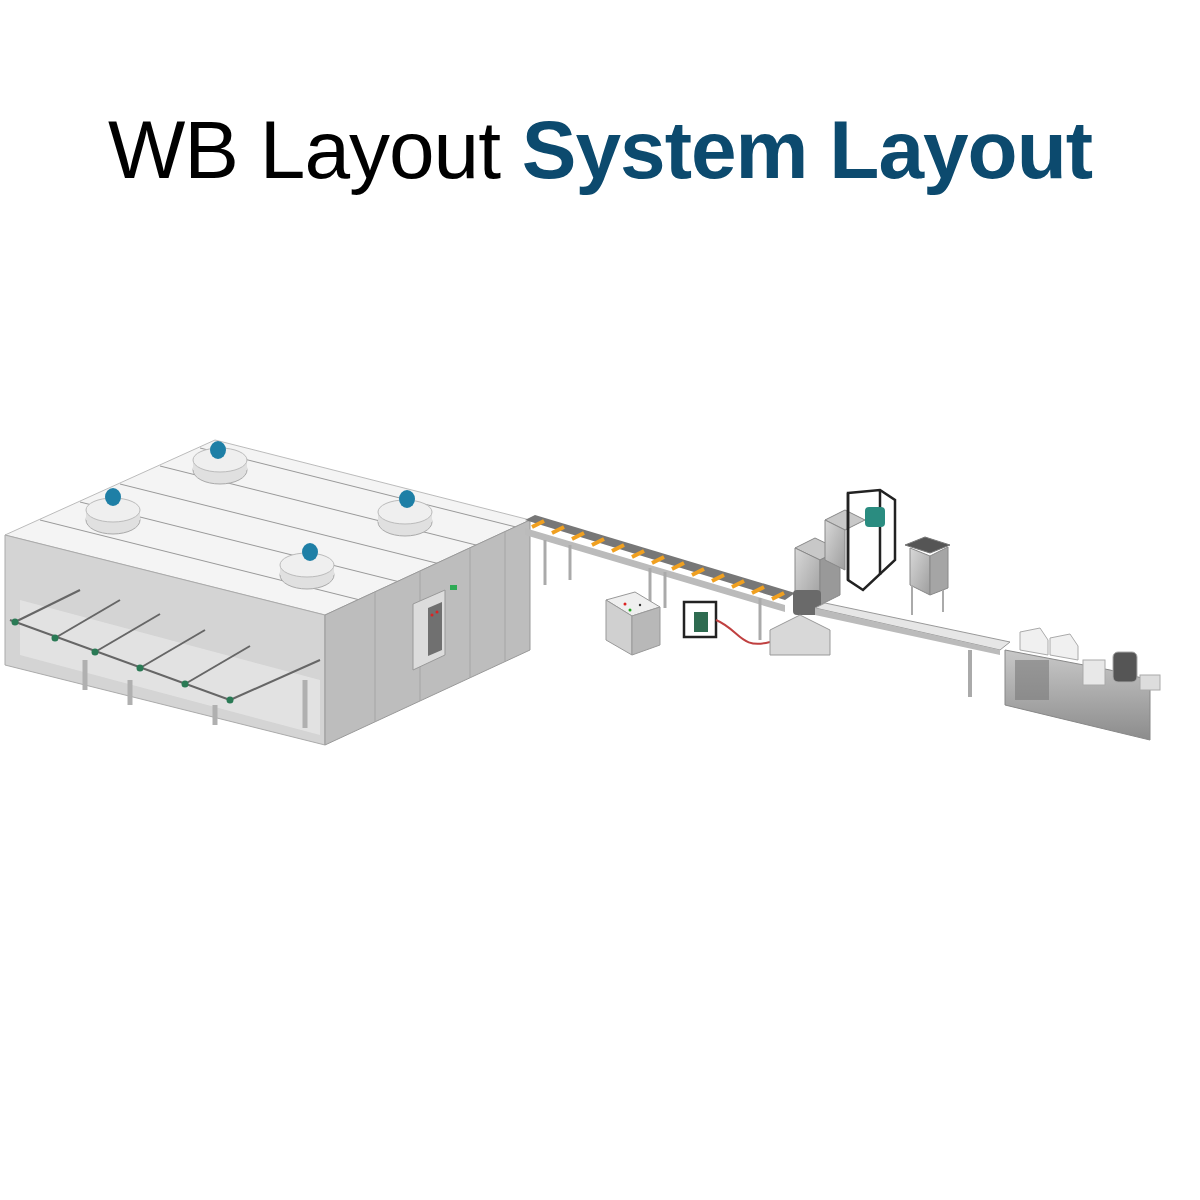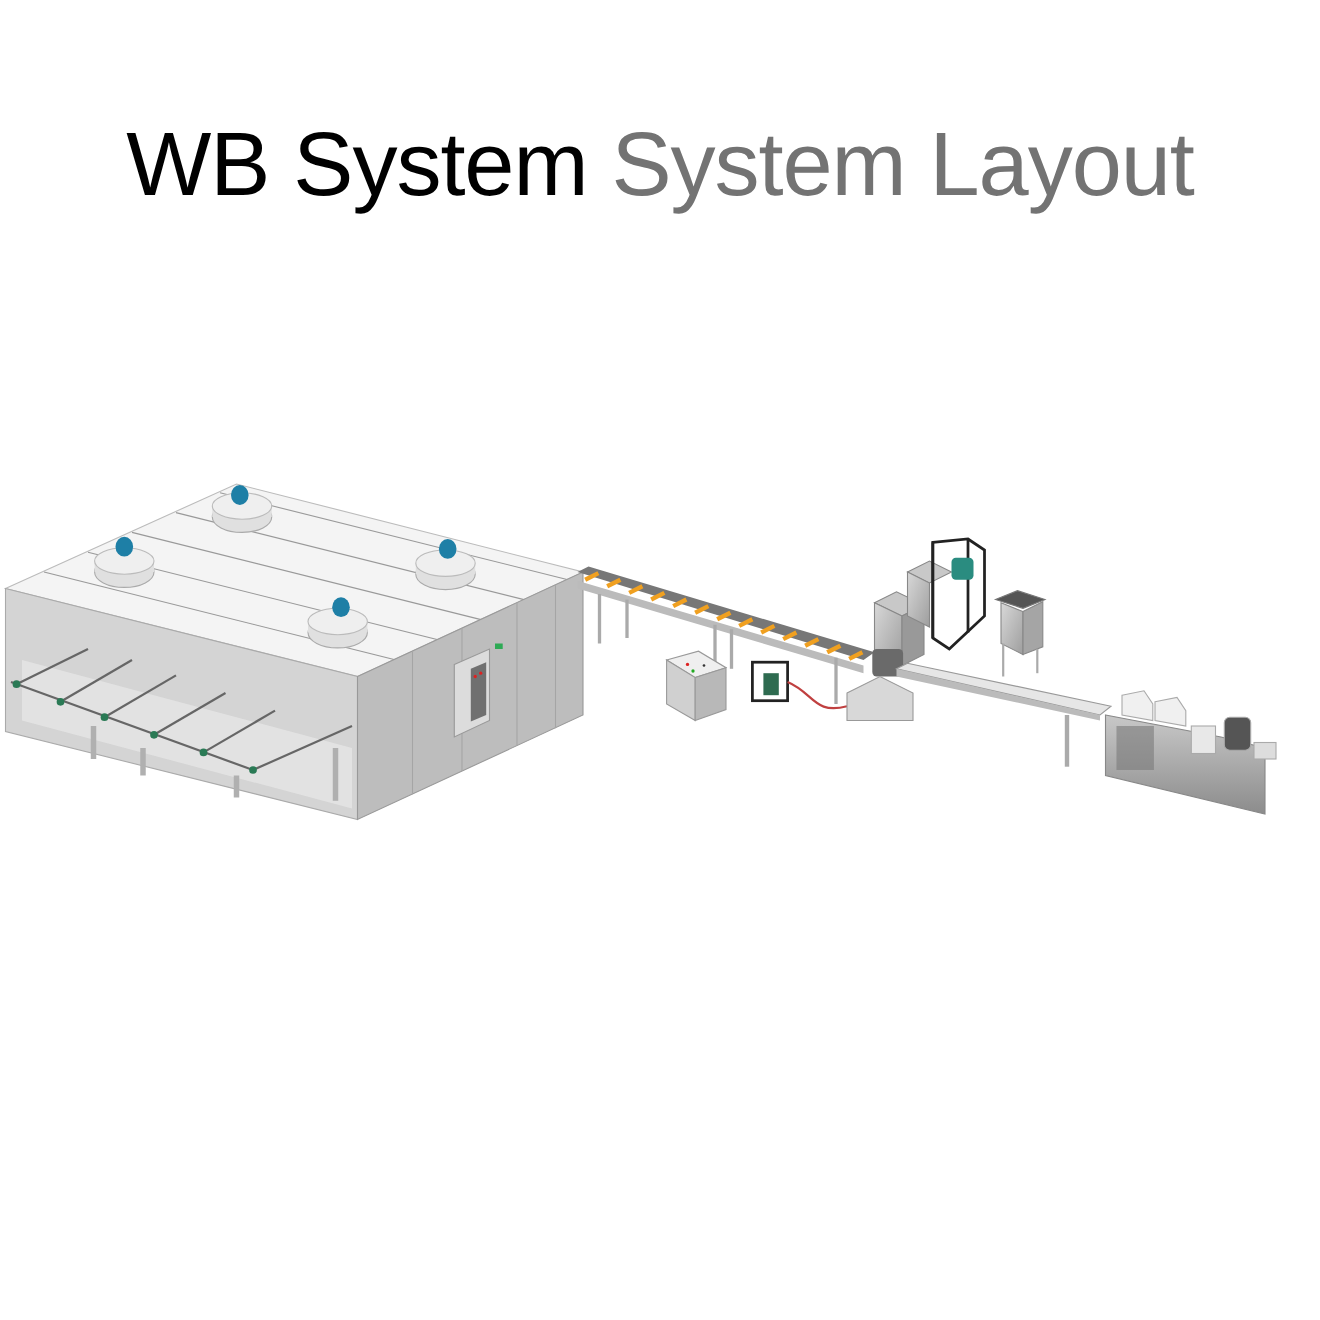--- a/index.html
+++ b/index.html
@@ -1,26 +1,26 @@
 <!DOCTYPE html>
 <html><head>
 <meta charset="utf-8">
 <style>
   html, body { margin: 0; padding: 0; background: #ffffff; }
   body { width: 1200px; height: 1200px; position: relative; overflow: hidden; font-family: "Liberation Sans", sans-serif; }
   .title { position: absolute; left: 0; top: 100px; width: 1200px; text-align: center; font-size: 82px; line-height: 100px; white-space: nowrap; letter-spacing: -1px; }
   .title .black { color: #000000; }
-  .title .red { color: #737373; }
+  .title .red { color: #0c4a6e; font-weight: bold; }
   .scene { position: absolute; left: 0; top: 0; width: 1200px; height: 1200px; }
 </style>
 </head>
 <body>
 
 <div class="title">
-  <span class="black">WB System </span><span class="red">System Layout</span>
+  <span class="black">WB Layout </span><span class="red">System Layout</span>
 </div>
 
 <svg class="scene" viewBox="0 0 1200 1200" xmlns="http://www.w3.org/2000/svg">
   <defs>
     <linearGradient id="metal" x1="0" y1="0" x2="1" y2="1">
       <stop offset="0" stop-color="#d8d8d8"></stop>
       <stop offset="1" stop-color="#9e9e9e"></stop>
     </linearGradient>
     <linearGradient id="metal2" x1="0" y1="0" x2="0" y2="1">
       <stop offset="0" stop-color="#c8c8c8"></stop>

